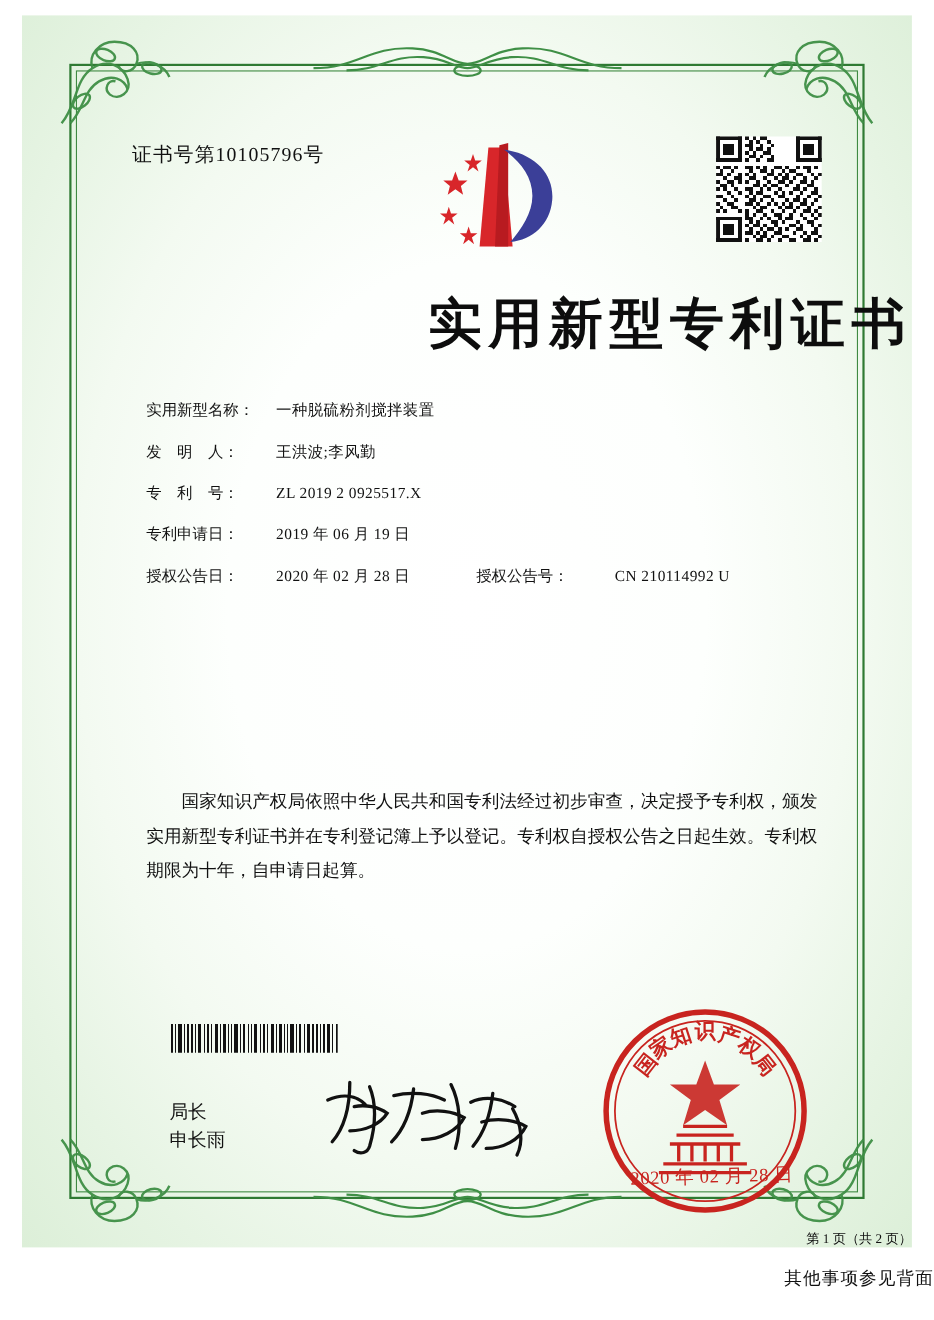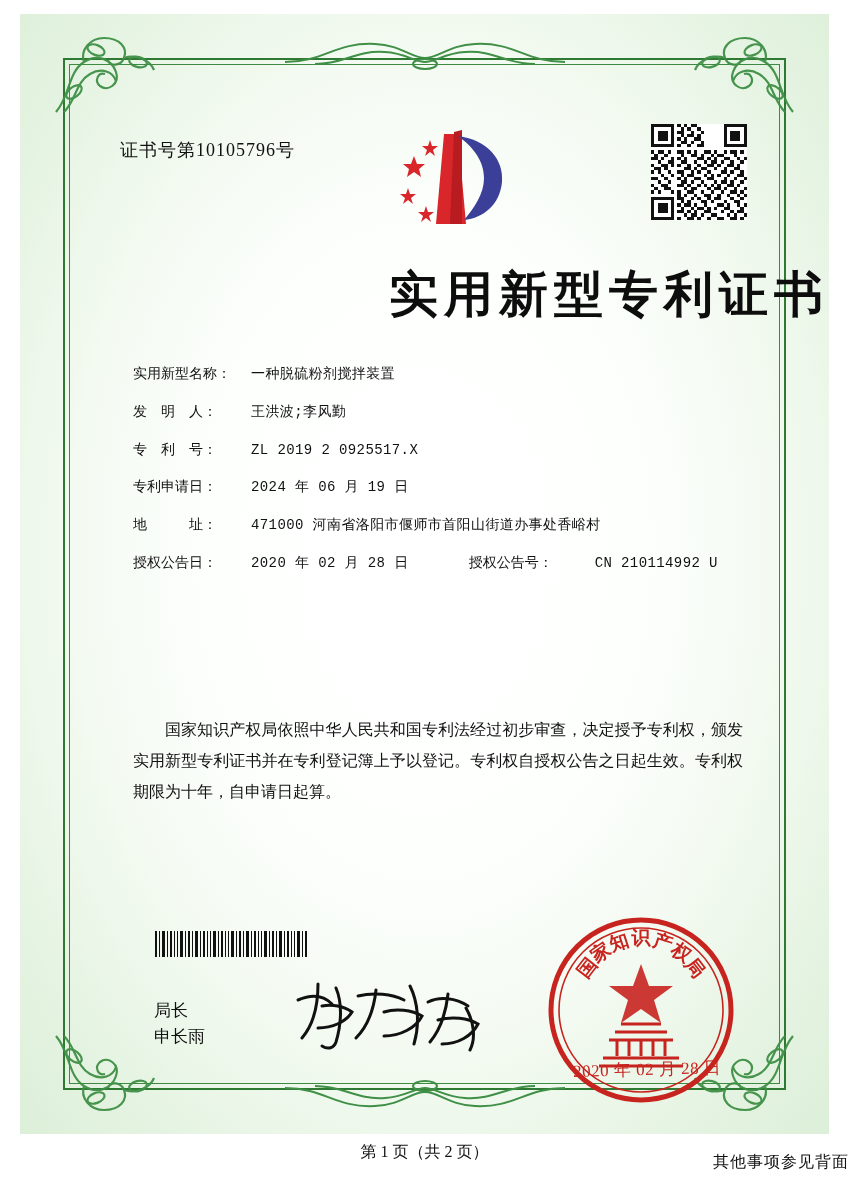--- a/index.html
+++ b/index.html
@@ -79,21 +79,21 @@
     margin-left: -150px;
     color: #3f8f46;
     transform: scaleY(-1);
   }
   .top-ornament svg, .bottom-ornament svg { width:100%; height:100%; display:block; }
 
   
   .cert-no {
     position: absolute;
     left: 100px;
-    top: 124px;
+    top: 114px;
     font-size: 18px;
     letter-spacing: 1px;
     color: #111;
     font-family: "Liberation Serif", "DejaVu Serif", serif;
     text-align: center;
   }
 
   .logo {
     position: absolute;
     left: 372px;
@@ -142,21 +142,20 @@
   }
   .field-label {
     width: 118px;
     flex: 0 0 118px;
     white-space: pre;
     color: #111;
   }
   .field-value {
     color: #111;
     letter-spacing: .4px;
-    font-family: Liberation Mono, monospace;
   }
   .field-row.dual { margin-bottom: 21px; }
   .dual .second-label {
     margin-left: 60px;
     white-space: pre;
   }
   .dual .second-value { margin-left: 8px; }
 
   
   .paragraphs {
@@ -220,24 +219,23 @@
     letter-spacing: .5px;
     transform: rotate(-1.5deg);
   }
 
   
   .page-no {
     position: absolute;
     left: 0;
     right: 0;
     top: 1104px;
-    text-align: center;
-    font-size: 16px;
+    text-align: right;
+    font-size: 12px;
     color: #111;
-    margin-top: 24px;
   }
   .footnote {
     position: absolute;
     left: 0;
     right: 0;
     top: 1152px;
     text-align: right;
     font-size: 16px;
     color: #111;
     letter-spacing: 1px;
@@ -561,25 +559,21 @@
     <div class="field-row">
       <div class="field-label">发　明　人：</div>
       <div class="field-value">王洪波;李风勤</div>
     </div>
     <div class="field-row">
       <div class="field-label">专　利　号：</div>
       <div class="field-value">ZL 2019 2 0925517.X</div>
     </div>
     <div class="field-row">
       <div class="field-label">专利申请日：</div>
-      <div class="field-value">2024 年 06 月 19 日</div>
-    </div>
-    <div class="field-row">
-      <div class="field-label">地　　　址：</div>
-      <div class="field-value">471000 河南省洛阳市偃师市首阳山街道办事处香峪村</div>
+      <div class="field-value">2019 年 06 月 19 日</div>
     </div>
     <div class="field-row dual">
       <div class="field-label">授权公告日：</div>
       <div class="field-value">2020 年 02 月 28 日</div>
       <div class="field-label second-label">授权公告号：</div>
       <div class="field-value second-value">CN 210114992 U</div>
     </div>
   </div>
 
   <div class="paragraphs">

